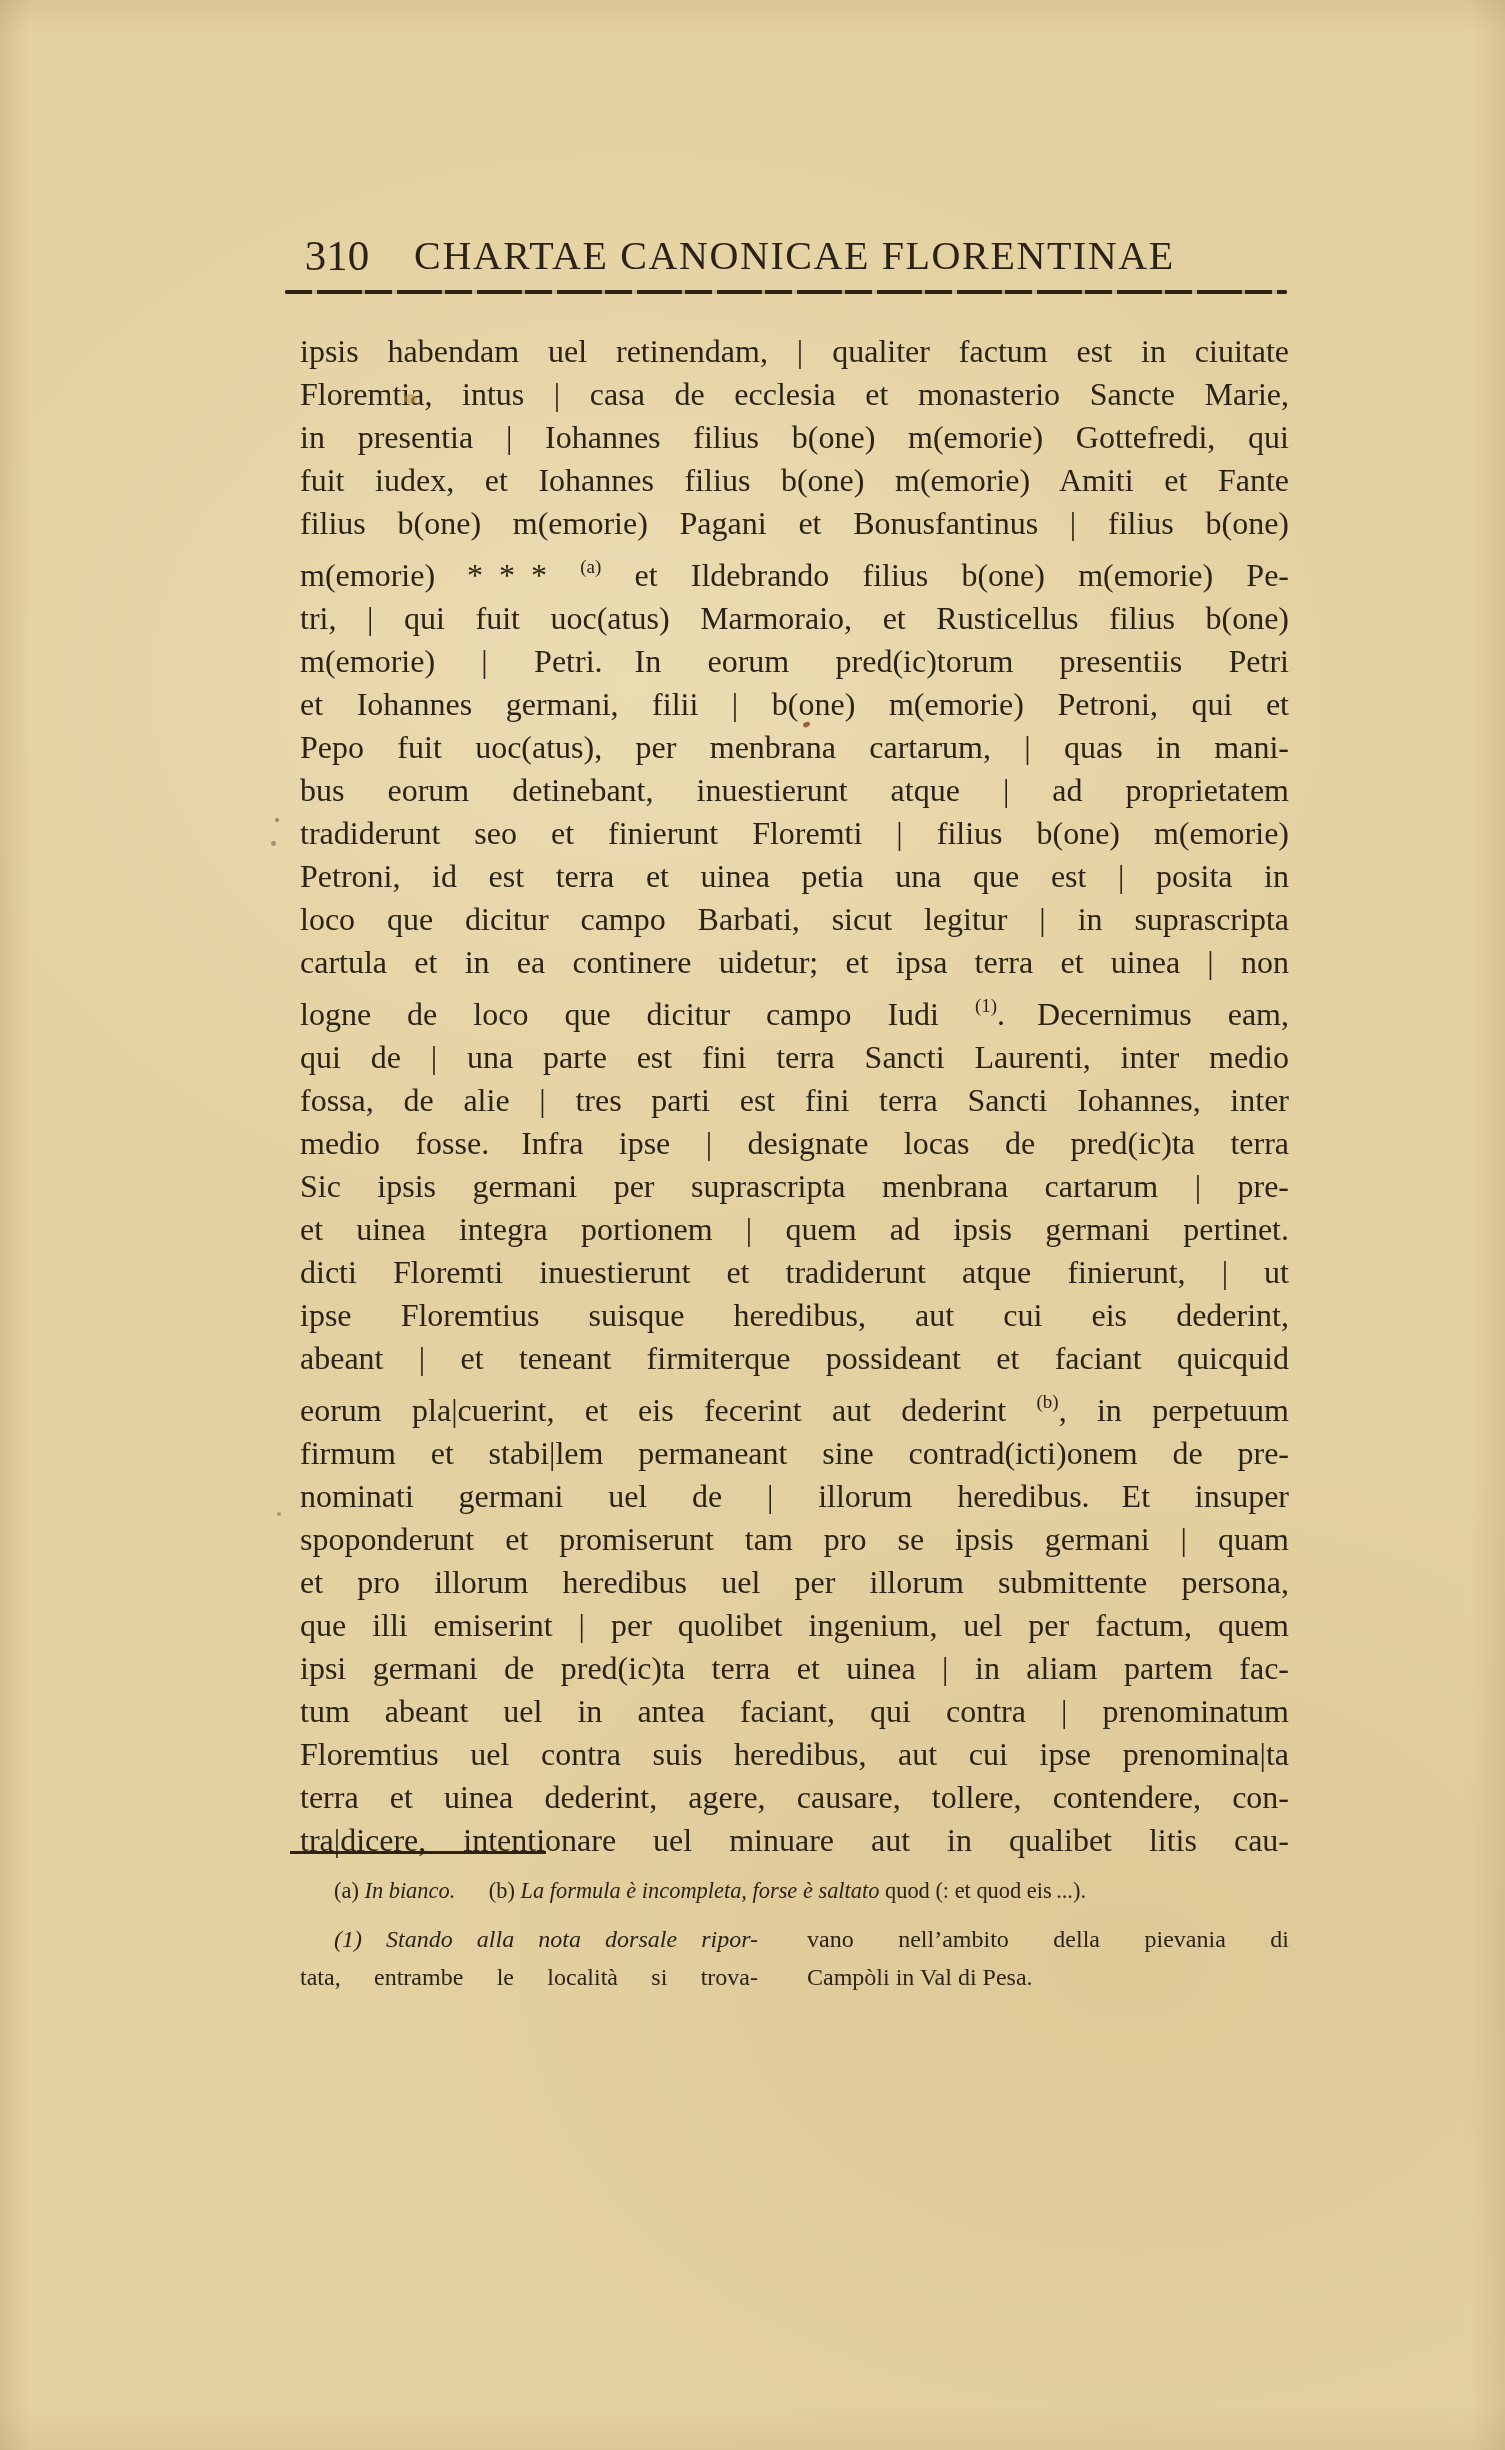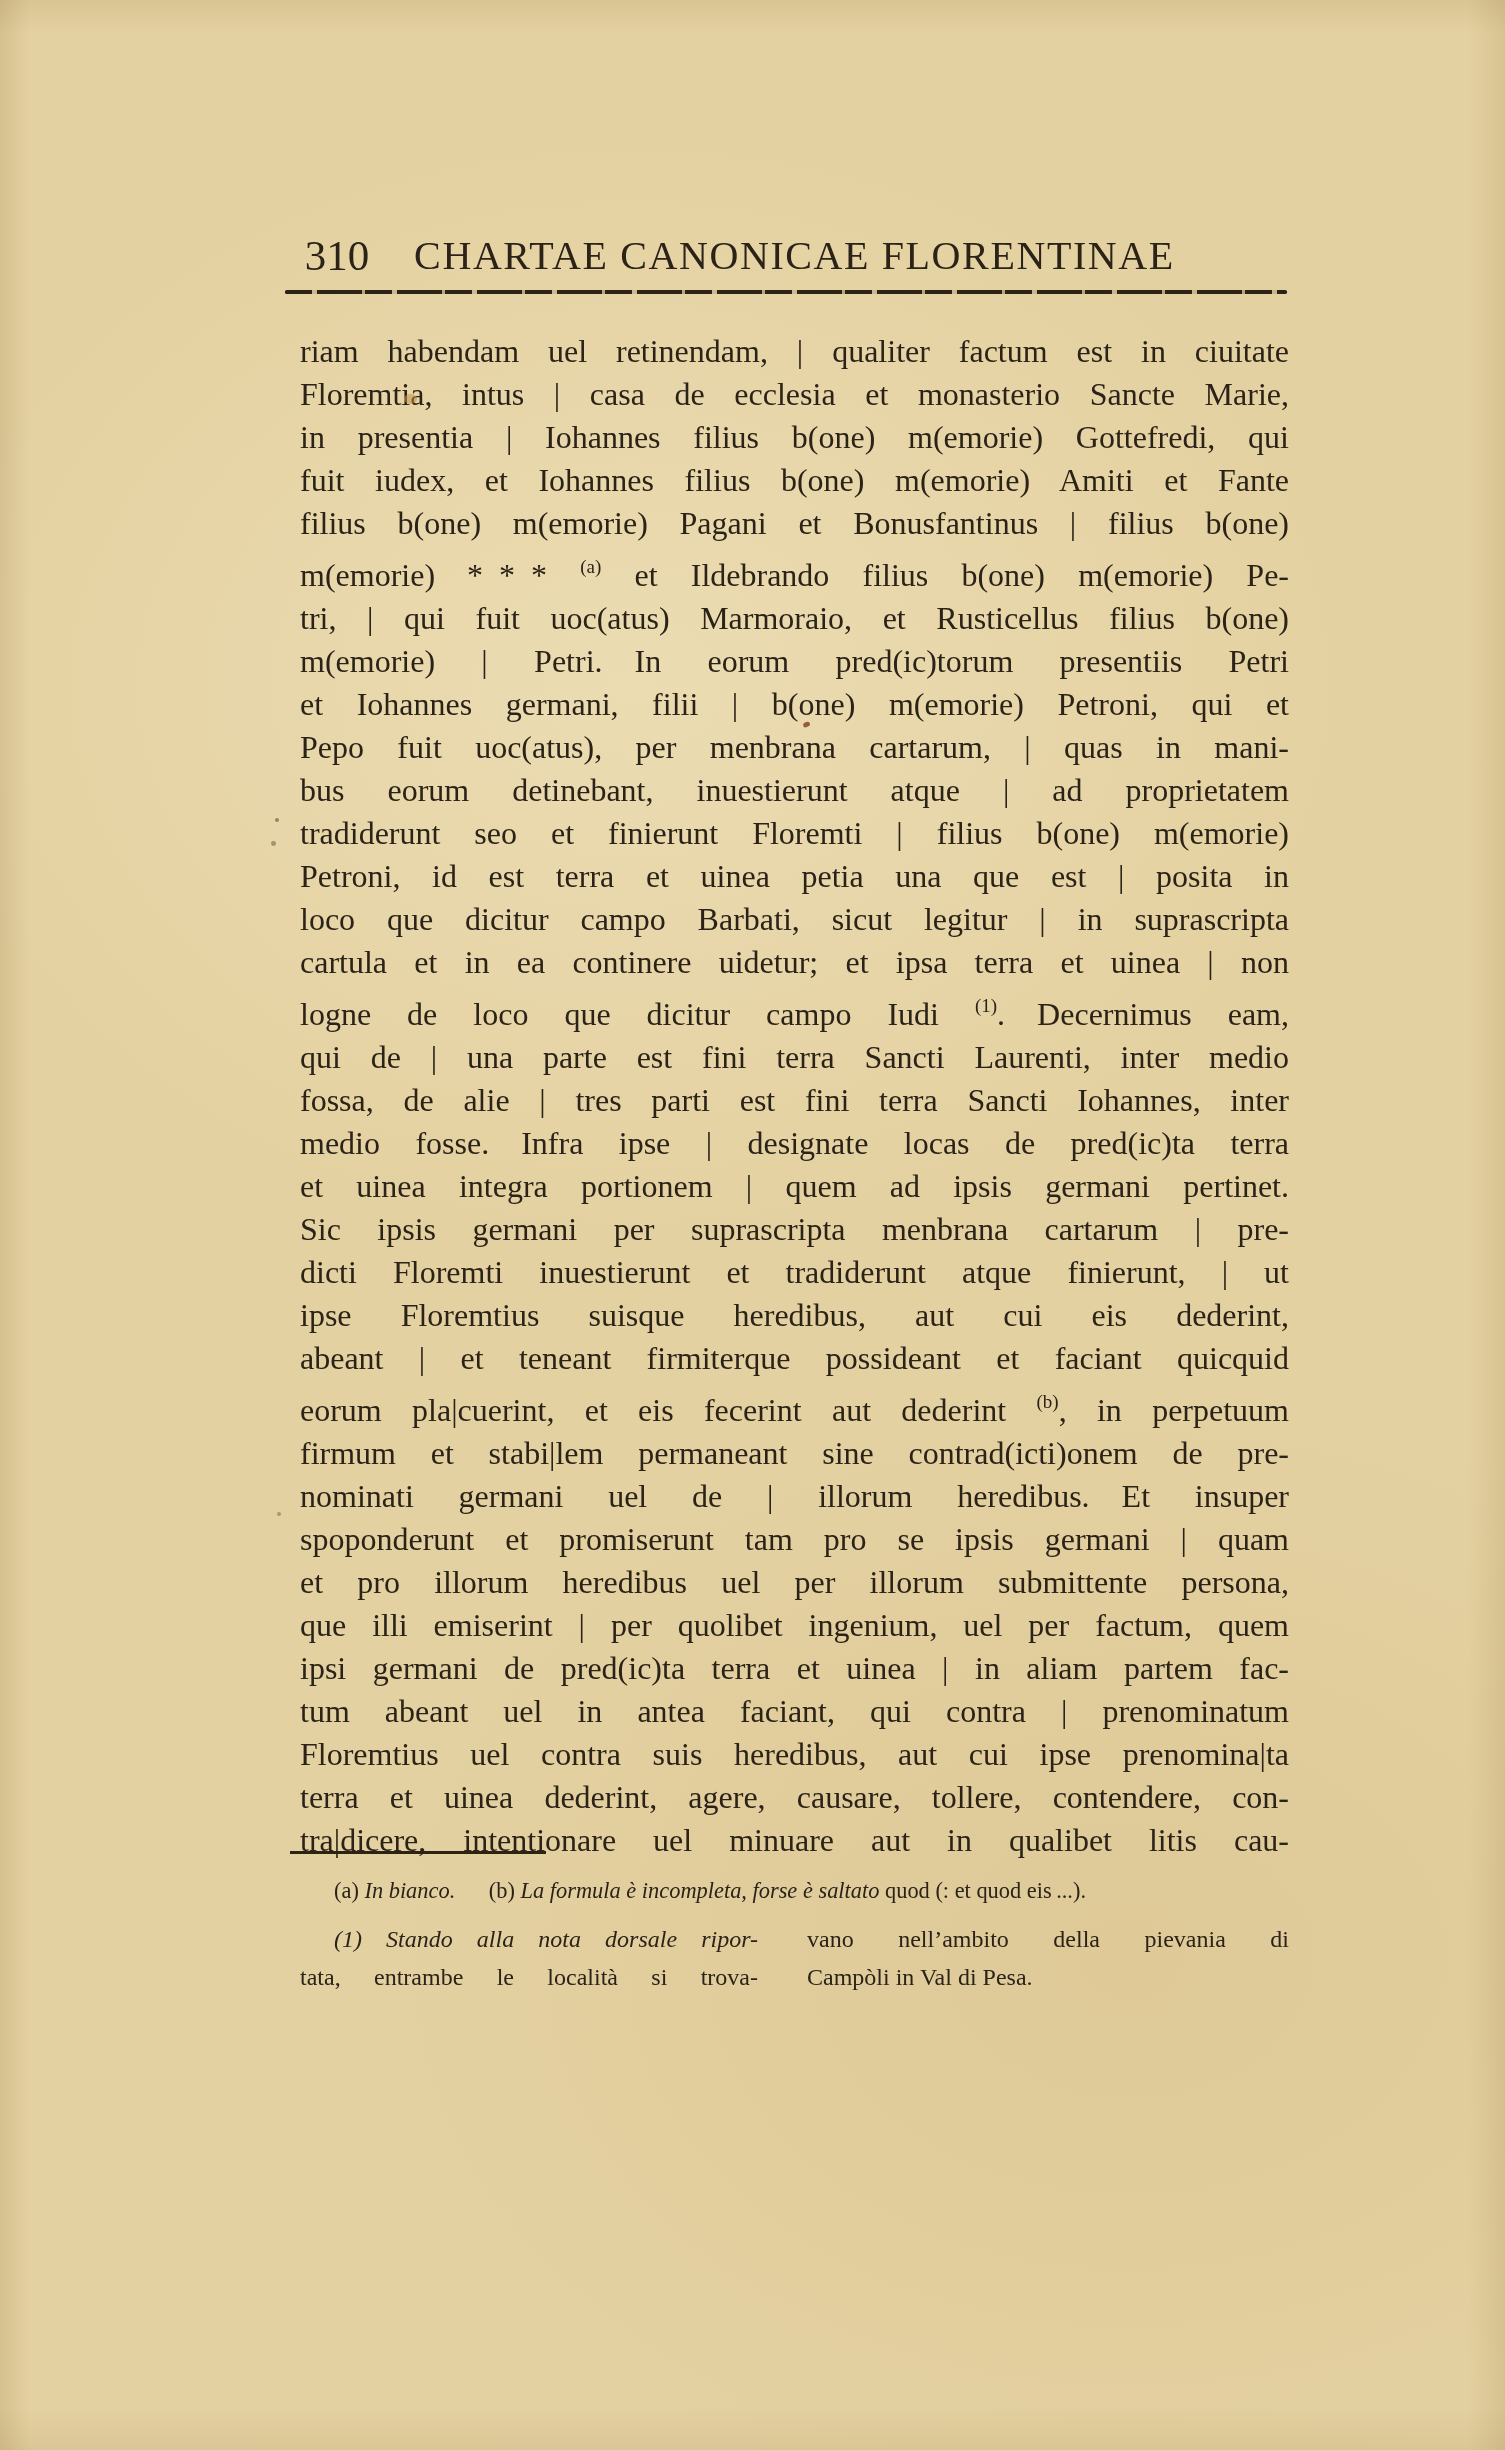--- a/index.html
+++ b/index.html
@@ -56,41 +56,41 @@
 <div class="page">
 
   <header class="header">
     <span class="pagenum">310</span>
     <span class="title">CHARTAE CANONICAE FLORENTINAE</span>
   </header>
 
   <div class="rule"></div>
 
   <main class="body">
-      <div class="line"><span>riam habendam uel retinendam, | qualiter factum est in ciuitate</span></div>
+      <div class="line"><span>ipsis habendam uel retinendam, | qualiter factum est in ciuitate</span></div>
       <div class="line"><span>Floremtia, intus | casa de ecclesia et monasterio Sancte Marie,</span></div>
       <div class="line"><span>in presentia | Iohannes filius b(one) m(emorie) Gottefredi, qui</span></div>
       <div class="line"><span>fuit iudex, et Iohannes filius b(one) m(emorie) Amiti et Fante</span></div>
       <div class="line"><span>filius b(one) m(emorie) Pagani et Bonusfantinus | filius b(one)</span></div>
       <div class="line"><span>m(emorie) * * * </span><span class="sup">(a)</span><span> et Ildebrando filius b(one) m(emorie) Pe-</span></div>
       <div class="line"><span>tri, | qui fuit uoc(atus) Marmoraio, et Rusticellus filius b(one)</span></div>
       <div class="line"><span>m(emorie) | Petri. In eorum pred(ic)torum presentiis Petri</span></div>
       <div class="line"><span>et Iohannes germani, filii | b(one) m(emorie) Petroni, qui et</span></div>
       <div class="line"><span>Pepo fuit uoc(atus), per menbrana cartarum, | quas in mani-</span></div>
       <div class="line"><span>bus eorum detinebant, inuestierunt atque | ad proprietatem</span></div>
       <div class="line"><span>tradiderunt seo et finierunt Floremti | filius b(one) m(emorie)</span></div>
       <div class="line"><span>Petroni, id est terra et uinea petia una que est | posita in</span></div>
       <div class="line"><span>loco que dicitur campo Barbati, sicut legitur | in suprascripta</span></div>
       <div class="line"><span>cartula et in ea continere uidetur; et ipsa terra et uinea | non</span></div>
       <div class="line"><span>logne de loco que dicitur campo Iudi </span><span class="sup">(1)</span><span>. Decernimus eam,</span></div>
       <div class="line"><span>qui de | una parte est fini terra Sancti Laurenti, inter medio</span></div>
       <div class="line"><span>fossa, de alie | tres parti est fini terra Sancti Iohannes, inter</span></div>
       <div class="line"><span>medio fosse. Infra ipse | designate locas de pred(ic)ta terra</span></div>
+      <div class="line"><span>Sic ipsis germani per suprascripta menbrana cartarum | pre-</span></div>
       <div class="line"><span>et uinea integra portionem | quem ad ipsis germani pertinet.</span></div>
-      <div class="line"><span>Sic ipsis germani per suprascripta menbrana cartarum | pre-</span></div>
       <div class="line"><span>dicti Floremti inuestierunt et tradiderunt atque finierunt, | ut</span></div>
       <div class="line"><span>ipse Floremtius suisque heredibus, aut cui eis dederint,</span></div>
       <div class="line"><span>abeant | et teneant firmiterque possideant et faciant quicquid</span></div>
       <div class="line"><span>eorum pla|cuerint, et eis fecerint aut dederint </span><span class="sup">(b)</span><span>, in perpetuum</span></div>
       <div class="line"><span>firmum et stabi|lem permaneant sine contrad(icti)onem de pre-</span></div>
       <div class="line"><span>nominati germani uel de | illorum heredibus. Et insuper</span></div>
       <div class="line"><span>spoponderunt et promiserunt tam pro se ipsis germani | quam</span></div>
       <div class="line"><span>et pro illorum heredibus uel per illorum submittente persona,</span></div>
       <div class="line"><span>que illi emiserint | per quolibet ingenium, uel per factum, quem</span></div>
       <div class="line"><span>ipsi germani de pred(ic)ta terra et uinea | in aliam partem fac-</span></div>

